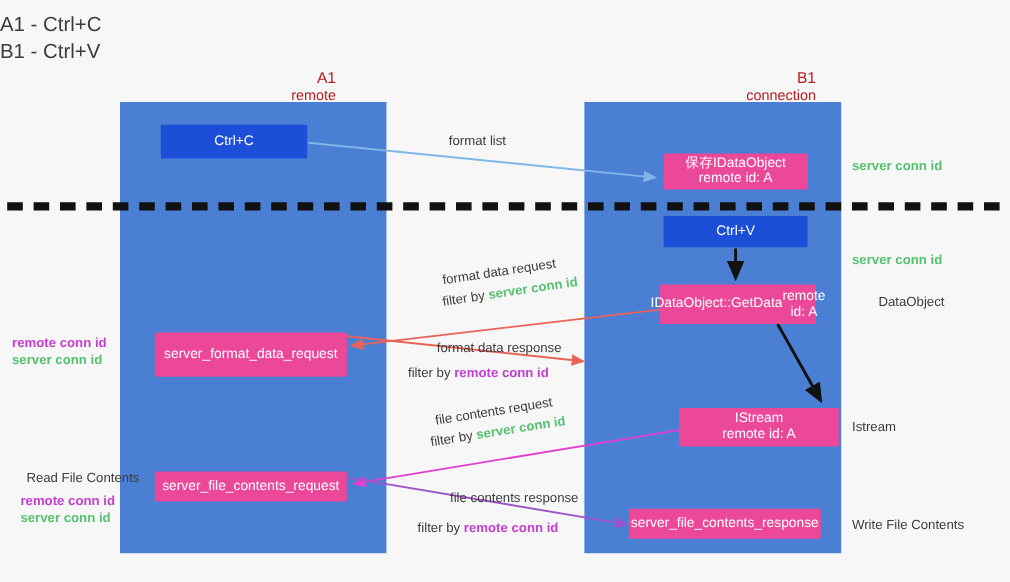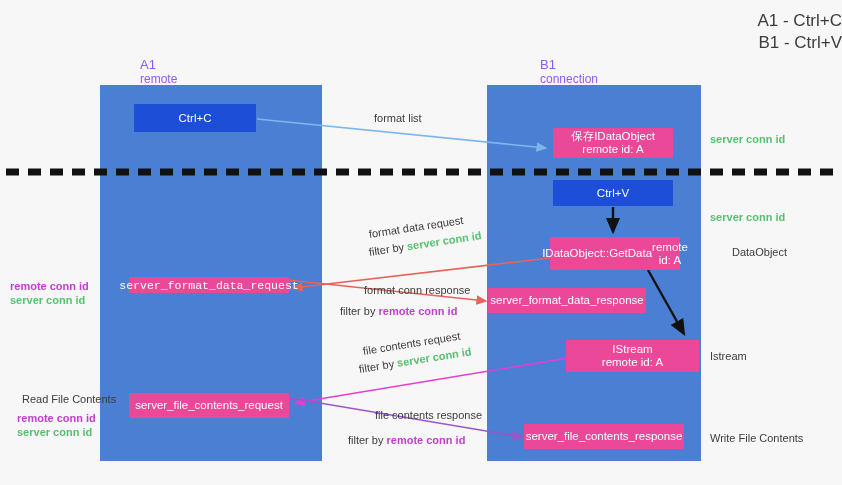--- a/index.html
+++ b/index.html
@@ -7,26 +7,26 @@
     width:842px;height:485px;
     background:#f7f7f7;
     font-family:"Liberation Sans", sans-serif;
     overflow:hidden;
     position:relative;
   }
   #canvas{position:absolute;left:0;top:0;width:842px;height:485px;}
   .abs{position:absolute;}
 
   .title{
-    left:0;top:10px;width:842px;text-align:right;
+    left:0;top:10px;width:842px;text-align:left;
     font-size:17px;color:#3c3c3c;line-height:22px;
   }
 
   .col-head{
-    text-align:left;font-size:12px;color:#8b5cf6;line-height:14px;
+    text-align:right;font-size:12px;color:#b91c1c;line-height:14px;
   }
   .col-head .big{font-size:13px;}
 
   .lane{
     background:#4a7fd4;
   }
 
   .box{
     box-sizing:border-box;
     display:flex;align-items:center;justify-content:center;
@@ -120,27 +120,24 @@
 
   <div class="abs box green" style="left:553px;top:180px;width:120px;height:26px;">
     <span>Ctrl+V</span>
   </div>
 
   <div class="abs box orange" style="left:550px;top:237px;width:130px;height:33px;flex-direction:row;">
     <span>IDataObject::GetData</span>
     <span>remote id: A</span>
   </div>
 
-  <div class="abs box orange" style="left:129px;top:277px;width:160px;height:16px;font-family:Liberation Mono, monospace;">
+  <div class="abs box orange" style="left:129px;top:277px;width:160px;height:37px;">
     <span>server_format_data_request</span>
   </div>
 
-  <div class="abs box orange" style="left:488px;top:288px;width:158px;height:25px;">
-    <span>server_format_data_response</span>
-  </div>
 
   <div class="abs box orange" style="left:566px;top:340px;width:133px;height:32px;flex-direction:column;">
     <span>IStream</span>
     <span>remote id: A</span>
   </div>
 
   <div class="abs box orange" style="left:129px;top:393px;width:160px;height:25px;">
     <span>server_file_contents_request</span>
   </div>
 
@@ -148,21 +145,21 @@
     <span>server_file_contents_response</span>
   </div>
 
   <div class="abs lbl" style="left:374px;top:112px;">format list</div>
 
   <div class="abs lbl rot-a" style="left:368px;top:228px;">format data request</div>
   <div class="abs lbl rot-a" style="left:368px;top:246px;">
     <span>filter by </span><span class="green-t">server conn id</span>
   </div>
 
-  <div class="abs lbl" style="left:364px;top:284px;">format conn response</div>
+  <div class="abs lbl" style="left:364px;top:284px;">format data response</div>
   <div class="abs lbl" style="left:340px;top:305px;">
     <span>filter by </span><span class="purple-t">remote conn id</span>
   </div>
 
   <div class="abs lbl rot-b" style="left:362px;top:345px;">file contents request</div>
   <div class="abs lbl rot-b" style="left:358px;top:363px;">
     <span>filter by </span><span class="green-t">server conn id</span>
   </div>
 
   <div class="abs lbl" style="left:375px;top:409px;">file contents response</div>

